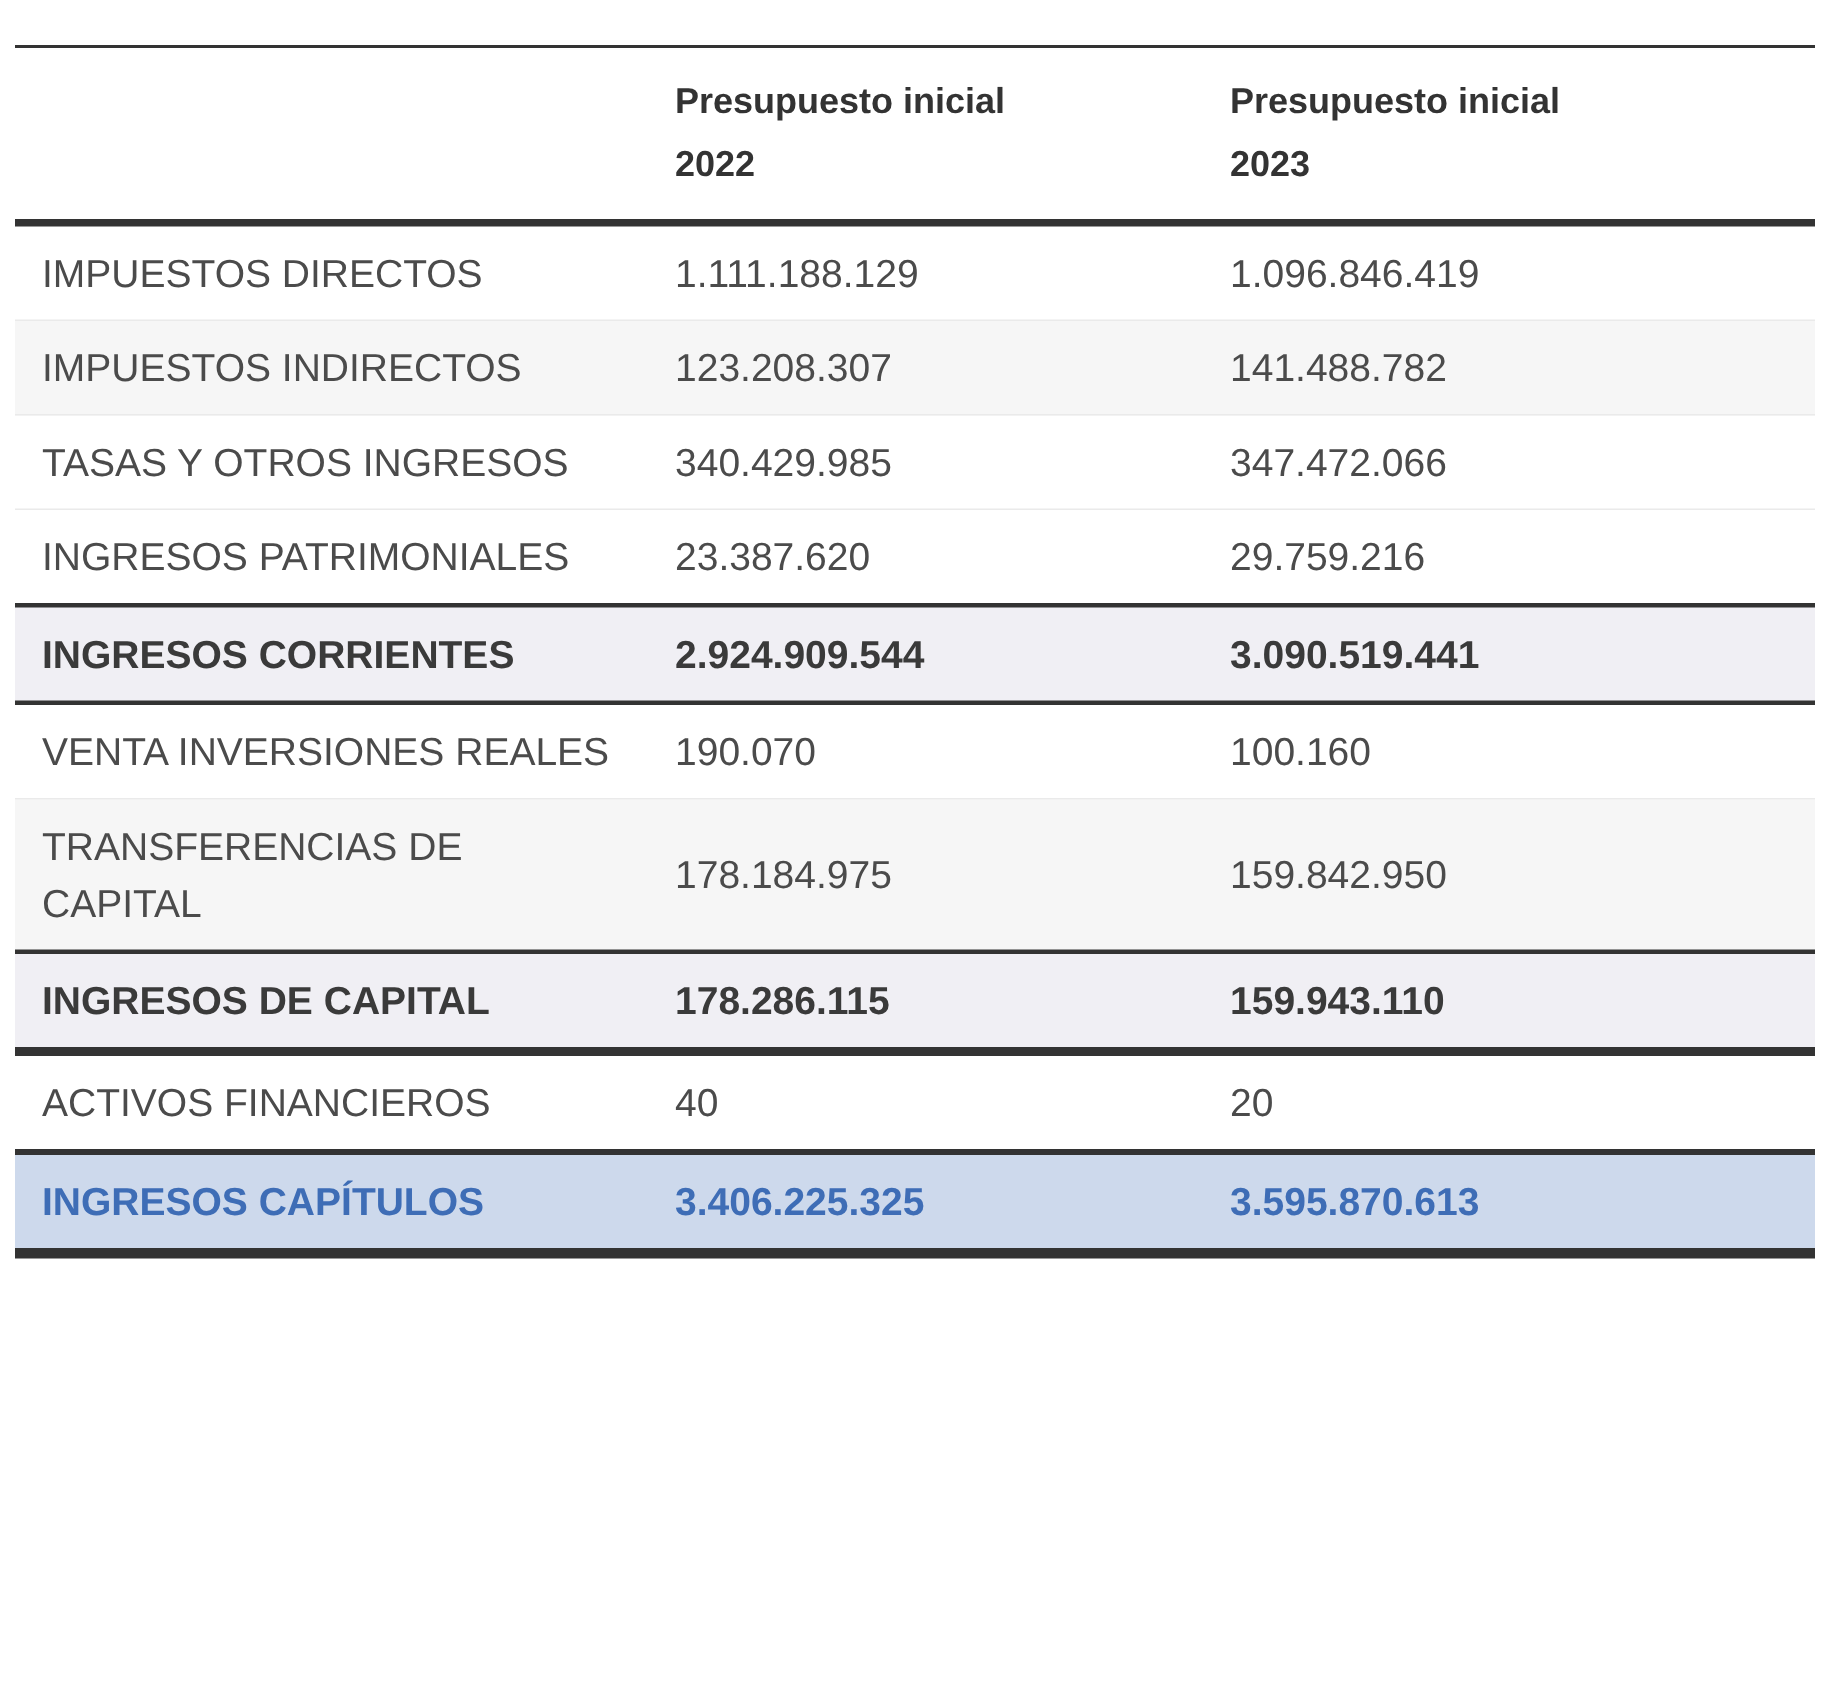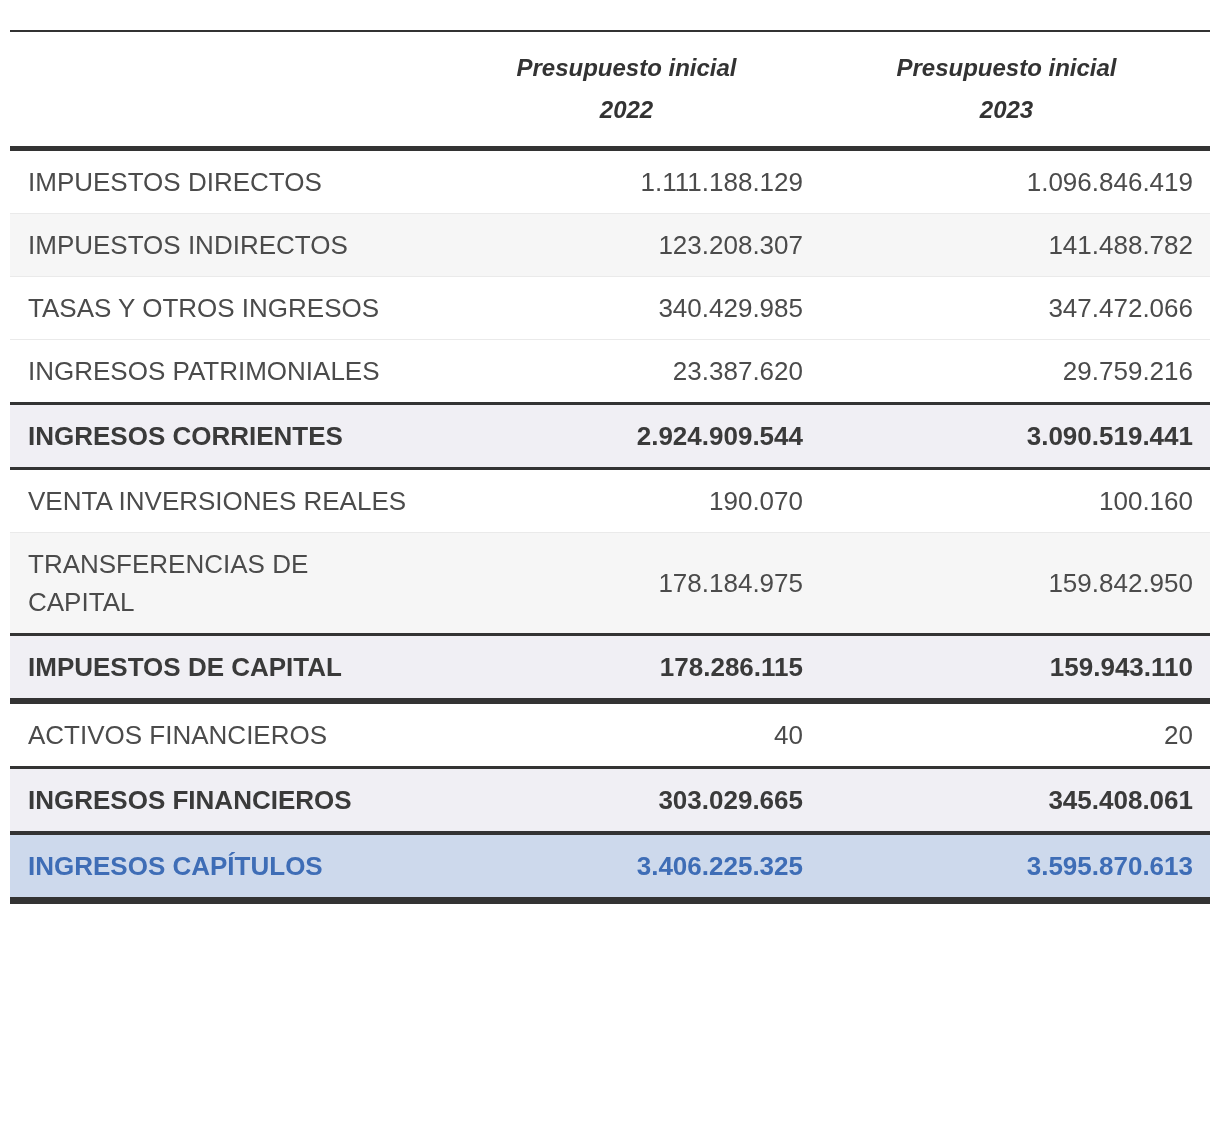--- a/index.html
+++ b/index.html
@@ -26,42 +26,41 @@
   col.c-2023  { width: 390px; }
 
   thead tr {
     border-top: 2px solid var(--border-dark, #333);
     border-bottom: 5px solid var(--border-dark, #333);
   }
   thead th {
     font-size: 24px;
     font-weight: 700;
     color: var(--header-text, #333);
-    text-align: center;
+    text-align: left;
     vertical-align: middle;
     white-space: pre-line;
     line-height: 42px;
     padding: 15px 17px 15px 0;
-    font-style: italic;
   }
   thead th.label-col { padding: 15px 0 15px 18px; }
 
   tbody td {
     font-size: 26px;
     line-height: 38px;
     vertical-align: middle;
     color: var(--text, #4b4b4b);
   }
   td.label-cell {
     text-align: left;
     padding: 12px 0 12px 18px;
     white-space: pre-line;
   }
   td.value-cell {
-    text-align: right;
+    text-align: left;
     padding: 12px 17px 12px 0;
   }
 
   tr.row-normal { border-top: 1px solid #eaeaea; }
   tr.row-normal.shade { background: var(--zebra-bg, #f6f6f6); }
 
   tr.row-subtotal {
     background: var(--subtotal-bg, #f0eff4);
     border-top: 3px solid var(--border-dark, #333);
     border-bottom: 3px solid var(--border-dark, #333);
@@ -133,33 +132,28 @@
           <td class="value-cell">190.070</td>
           <td class="value-cell">100.160</td>
         </tr>
         <tr class="row-normal shade">
           <td class="label-cell">TRANSFERENCIAS DE
 CAPITAL</td>
           <td class="value-cell">178.184.975</td>
           <td class="value-cell">159.842.950</td>
         </tr>
         <tr class="row-subtotal section-end">
-          <td class="label-cell">IMPUESTOS DE CAPITAL</td>
+          <td class="label-cell">INGRESOS DE CAPITAL</td>
           <td class="value-cell">178.286.115</td>
           <td class="value-cell">159.943.110</td>
         </tr>
         <tr class="row-normal">
           <td class="label-cell">ACTIVOS FINANCIEROS</td>
           <td class="value-cell">40</td>
           <td class="value-cell">20</td>
-        </tr>
-        <tr class="row-subtotal">
-          <td class="label-cell">INGRESOS FINANCIEROS</td>
-          <td class="value-cell">303.029.665</td>
-          <td class="value-cell">345.408.061</td>
         </tr>
         <tr class="row-grand">
           <td class="label-cell">INGRESOS CAPÍTULOS</td>
           <td class="value-cell">3.406.225.325</td>
           <td class="value-cell">3.595.870.613</td>
         </tr>
       </tbody>
   </table>
 </div>
 

